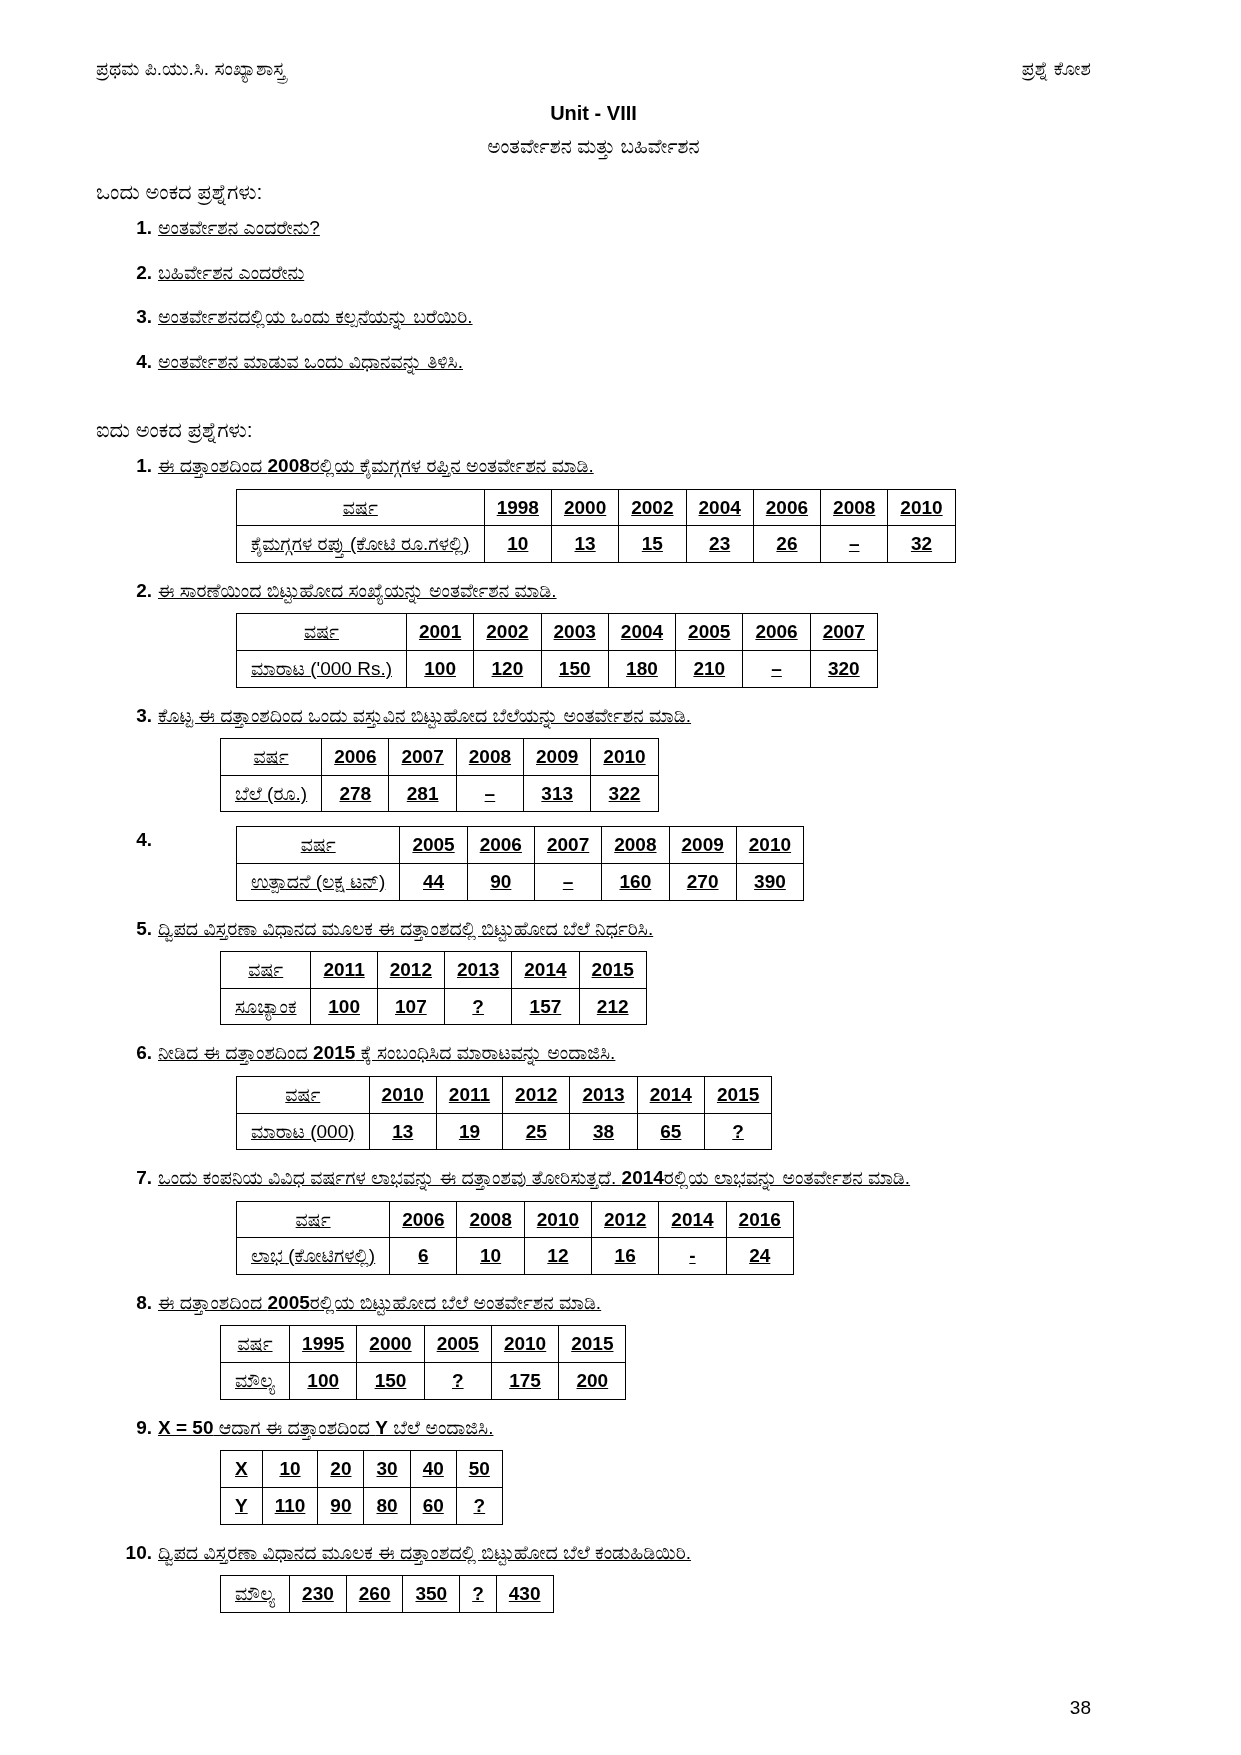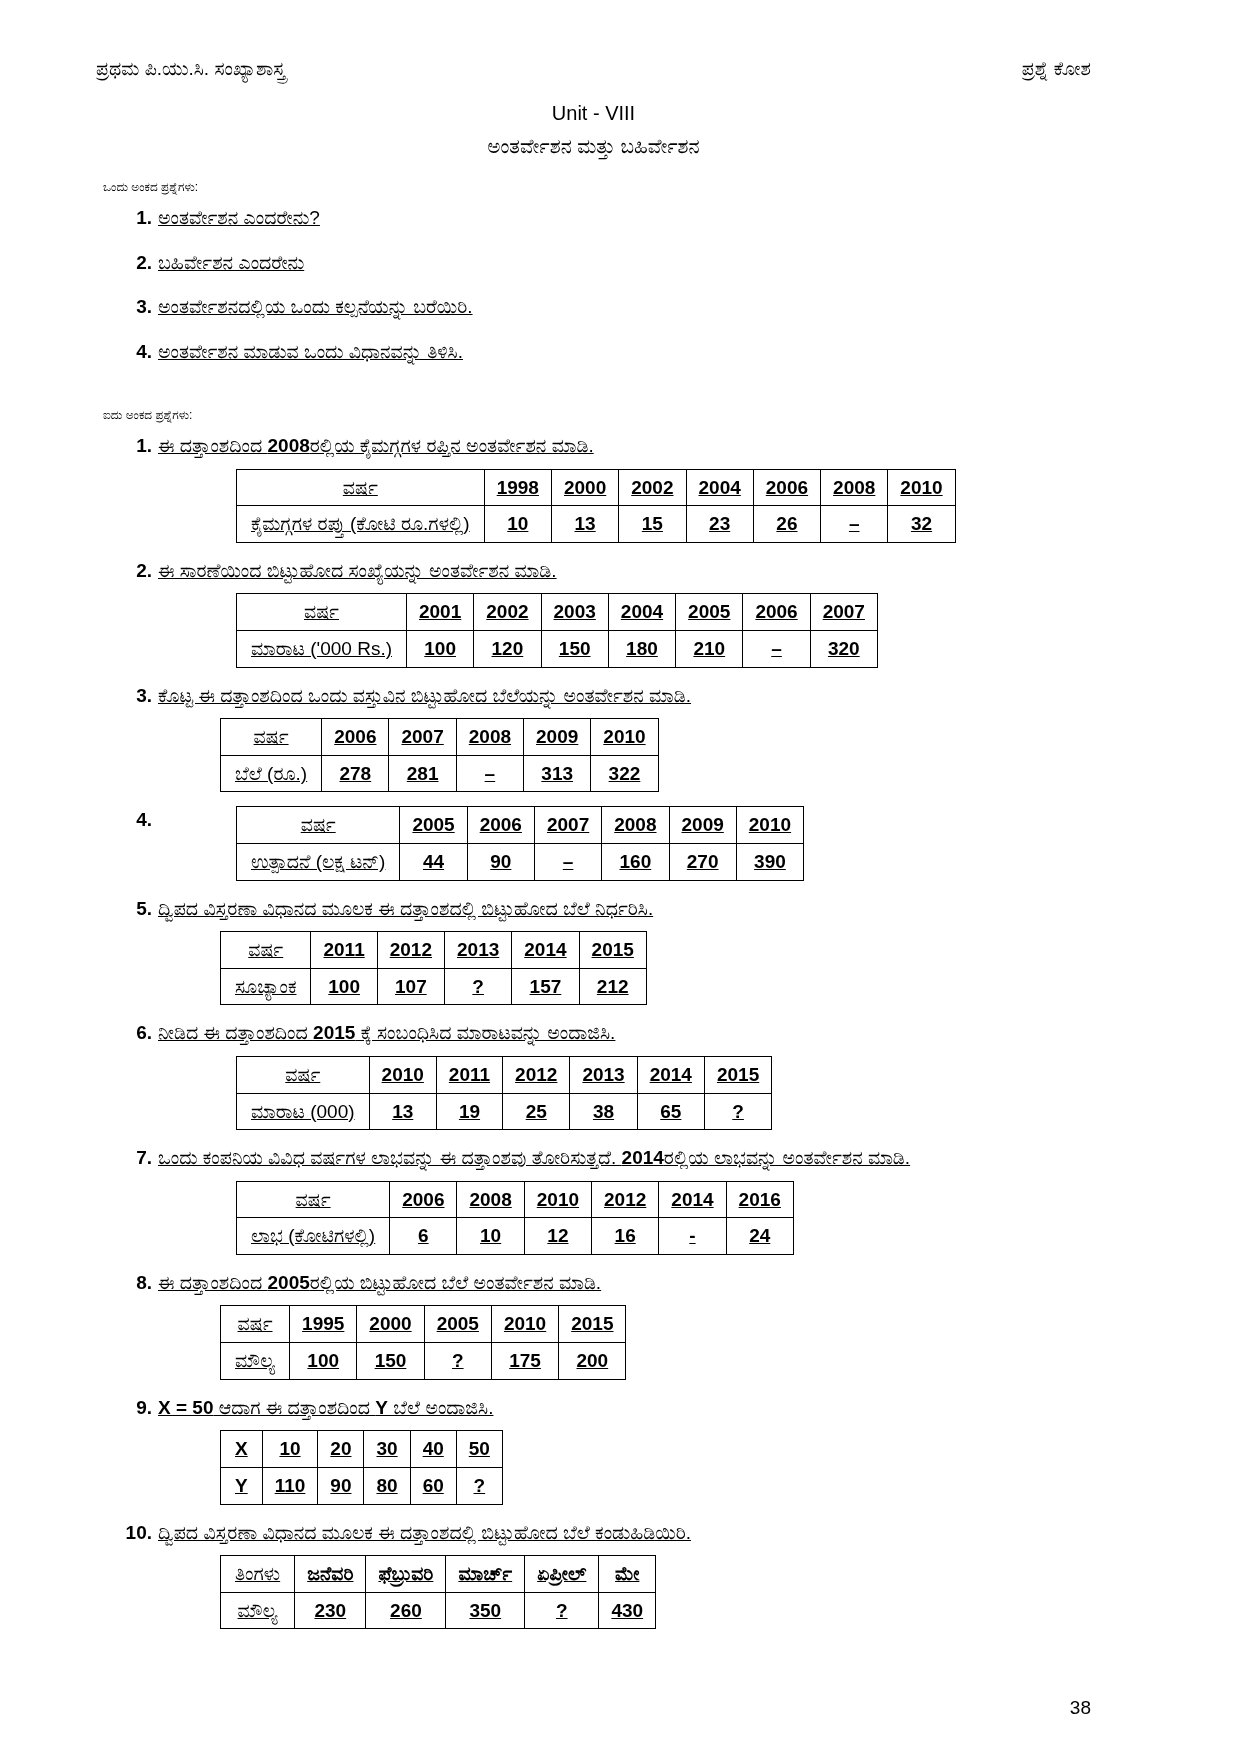--- a/index.html
+++ b/index.html
@@ -23,33 +23,33 @@
   }
   .header-row {
     display: flex;
     justify-content: space-between;
     align-items: baseline;
     font-size: 19px;
     margin-bottom: 22px;
   }
   .unit-title {
     text-align: center;
-    font-weight: normal;
+    font-weight: bold;
     font-size: 20px;
     margin-top: 6px;
     margin-bottom: 10px;
   }
   .unit-sub {
     text-align: center;
     font-size: 20px;
     margin-bottom: 22px;
   }
   .section-head {
-    font-size: 12px;
-    margin: 14px 0 10px 7px;
+    font-size: 21px;
+    margin: 14px 0 10px 0;
   }
   .section-head.spaced {
     margin-top: 42px;
   }
   ol.qlist {
     margin: 0;
     padding-left: 62px;
     list-style: none;
     counter-reset: qnum;
   }
@@ -380,28 +380,20 @@
         </tbody>
           </table>
       </div>
     </li>
 
     <li>
       <span class="qtext">ದ್ವಿಪದ ವಿಸ್ತರಣಾ ವಿಧಾನದ ಮೂಲಕ ಈ ದತ್ತಾಂಶದಲ್ಲಿ ಬಿಟ್ಟುಹೋದ ಬೆಲೆ ಕಂಡುಹಿಡಿಯಿರಿ.</span>
       <div class="tbl-wrap indent-tbl-b">
         <table class="dt">
           <tbody>
-              <tr>
-            <td class="lbl">ತಿಂಗಳು</td>
-            <td class="hdr">ಜನೆವರಿ</td>
-            <td class="hdr">ಫೆಬ್ರುವರಿ</td>
-            <td class="hdr">ಮಾರ್ಚ್</td>
-            <td class="hdr">ಏಪ್ರೀಲ್</td>
-            <td class="hdr">ಮೇ</td>
-          </tr>
           <tr>
             <td class="lbl">ಮೌಲ್ಯ</td>
             <td class="val">230</td>
             <td class="val">260</td>
             <td class="val">350</td>
             <td class="val">?</td>
             <td class="val">430</td>
           </tr>
         </tbody>
           </table>

